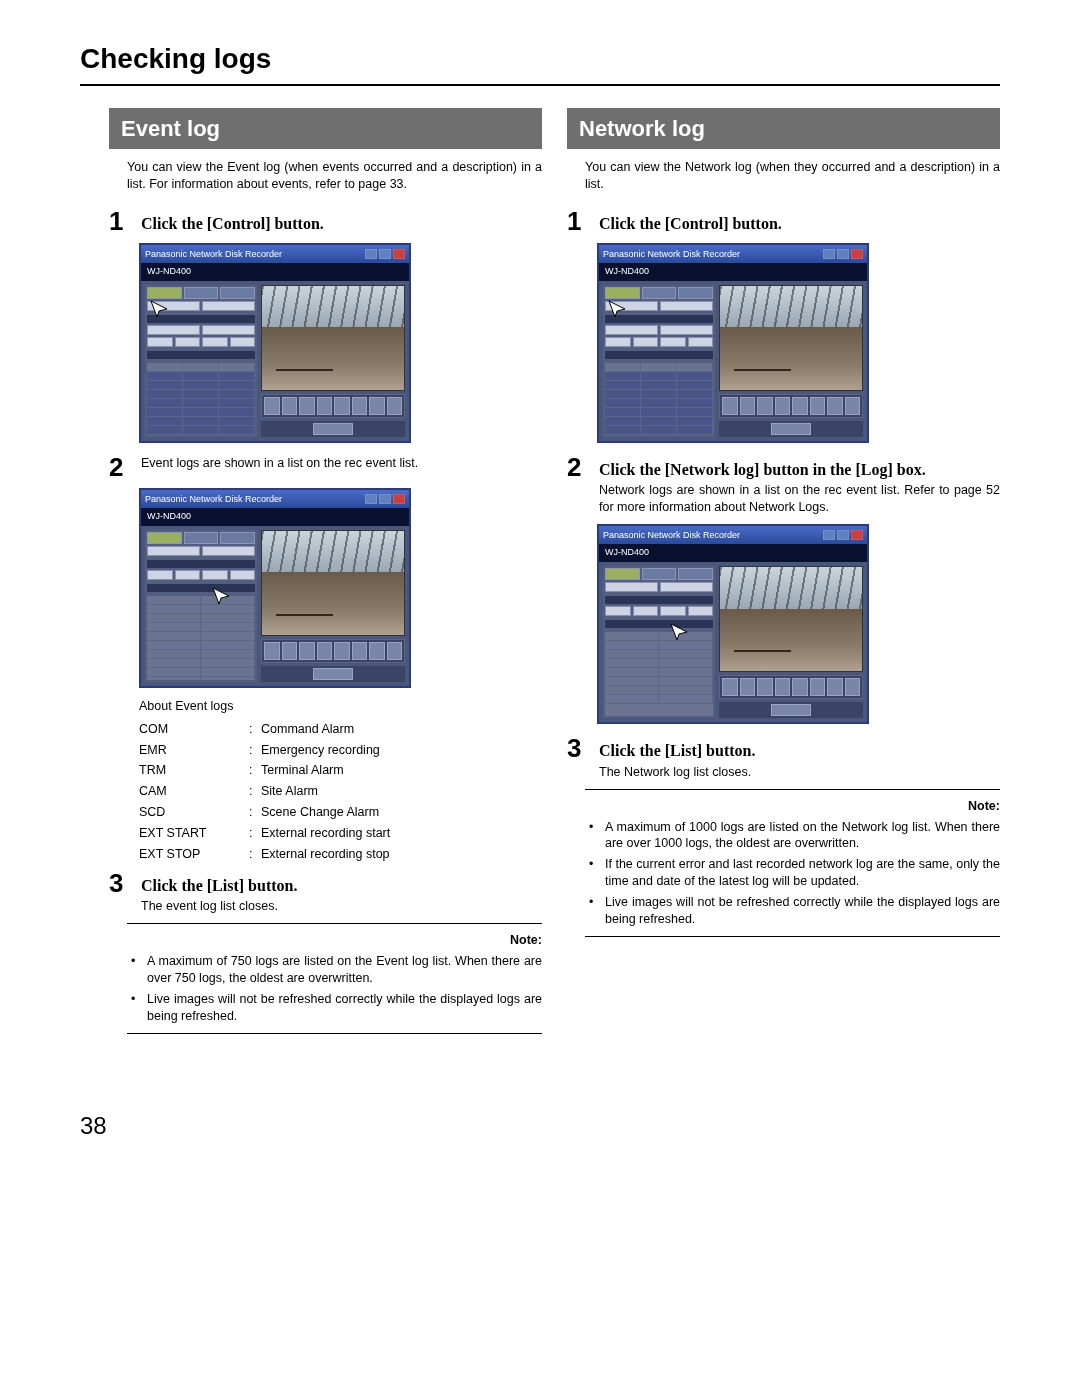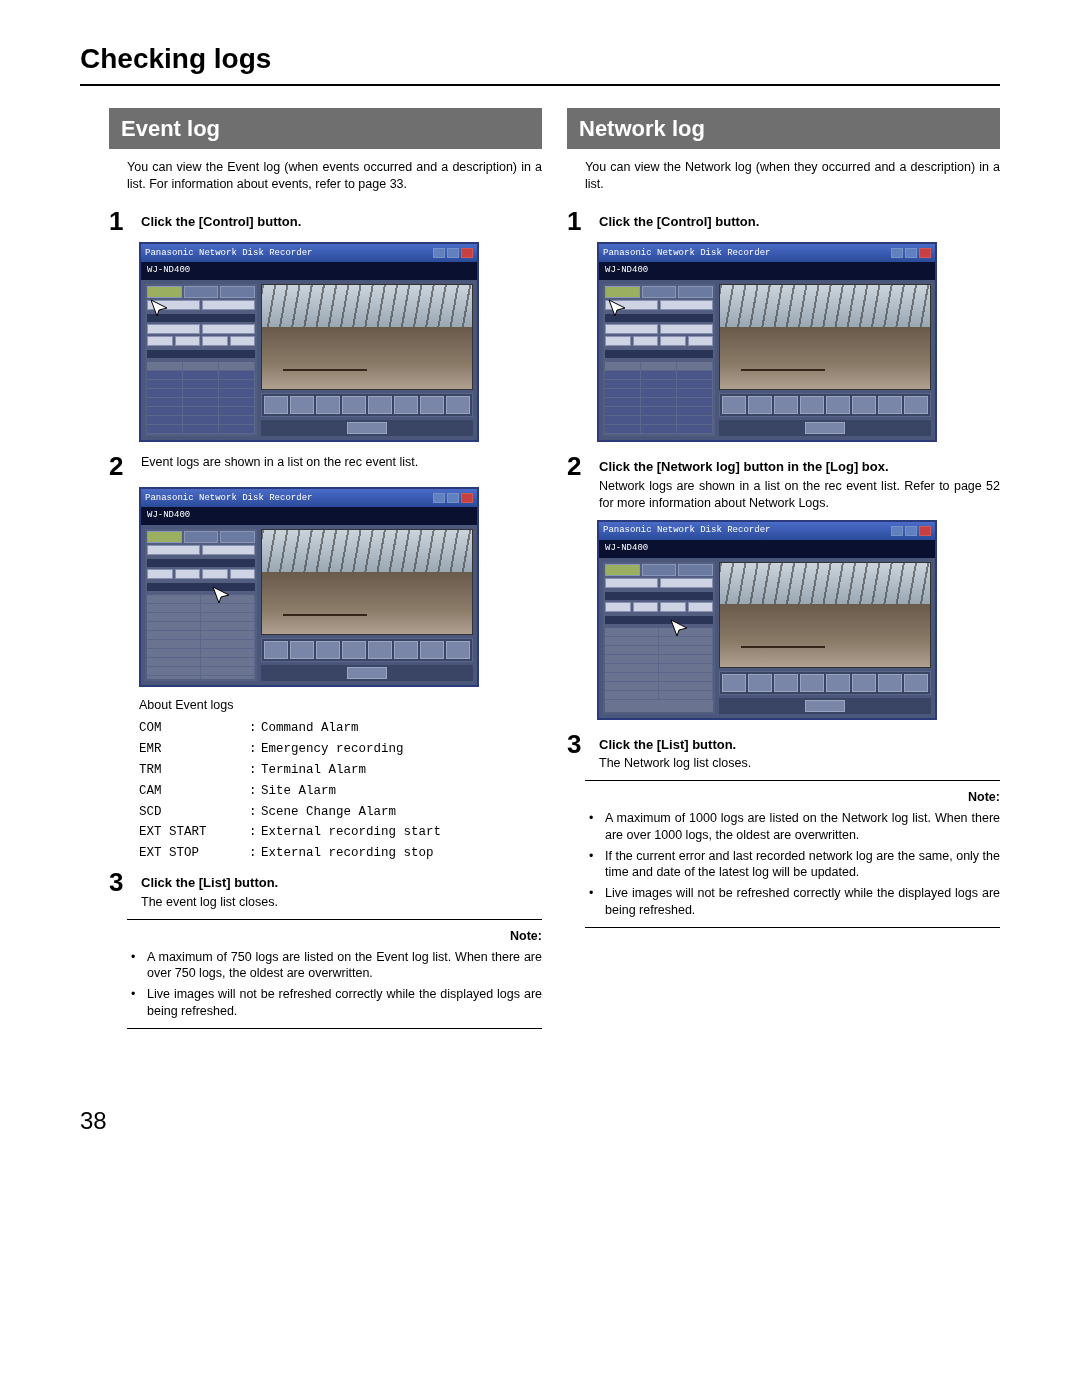--- a/index.html
+++ b/index.html
@@ -48,38 +48,38 @@
   }
   .step-num {
     font-size: 26px;
     font-weight: bold;
     line-height: 1;
     min-width: 22px;
     padding-top: 1px;
   }
   .step-body { flex: 1; }
   .step-head {
-    font-size: 13px;
+    font-size: 16px;
     font-weight: bold;
     padding-top: 6px;
+    font-family: Liberation Serif, serif;
   }
   .step-desc {
     font-size: 12.5px;
     margin-top: 2px;
     text-align: justify;
   }
   .screenshot {
     margin: 8px 0 10px 30px;
   }
   .shot {
-    width: 340px;
+    width: 272px;
     border: 2px solid #2a3a7a;
     background: linear-gradient(#3a5aa0, #24305a);
     font-size: 0;
-    font-family: Liberation Mono, monospace;
   }
   .shot-header {
     height: 18px;
     background: linear-gradient(#4a6cc8, #2a4a9a);
     display: flex;
     align-items: center;
     justify-content: space-between;
     padding: 0 4px;
   }
   .shot-header .left, .shot-header .right { font-size: 9px; color: #fff; }
@@ -144,21 +144,21 @@
     background:linear-gradient(#6a5a4a,#8a7a68 60%,#b0a090);
   }
   .track-lines{position:absolute;bottom:18%;left:10%;right:50%;height:2px;background:#332518;}
   .cam-ts{position:absolute;top:2px;right:4px;color:#fff;font-size:8px;
     text-shadow:0 0 2px #000;}
   .ctl-bar{height:24px;background:#3a4464;border:1px solid #5a668a;display:flex;gap:2px;padding:2px;}
   .ctl-bar .cbtn{flex:1;background:#7a86a8;border:1px solid #9aa4c0;}
   .ctl-bar2{height:16px;background:#3a4464;display:flex;gap:2px;padding:2px;}
   .ctl-bar2 .cbtn{width:40px;background:#7a86a8;border:1px solid #9aa4c0;margin:0 auto;}
   .about-caption{font-size:12.5px;margin:4px 0 6px 30px;}
-  .def-table{margin:0 0 0 30px;font-size:12.5px;font-family:Liberation Mono, monospace;}
+  .def-table{margin:0 0 0 30px;font-size:12.5px;}
   .def-table .drow{display:flex;margin-bottom:4px;}
   .def-table .dkey{width:110px;}
   .def-table .dsep{width:12px;}
   .def-table .dval{flex:1;}
   .note-label{font-weight:bold;font-size:12.5px;margin:8px 0 4px 18px;text-align:right;}
   .note-list{margin:0 0 8px 22px;font-size:12.5px;}
   .note-list li{display:flex;gap:6px;margin-bottom:4px;text-align:justify;}
   .note-list .bullet{width:10px;flex-shrink:0;}
   .note-list .txt{flex:1;}
   .thin-rule{border:none;border-top:1px solid #000;margin:8px 0 6px 18px;}

